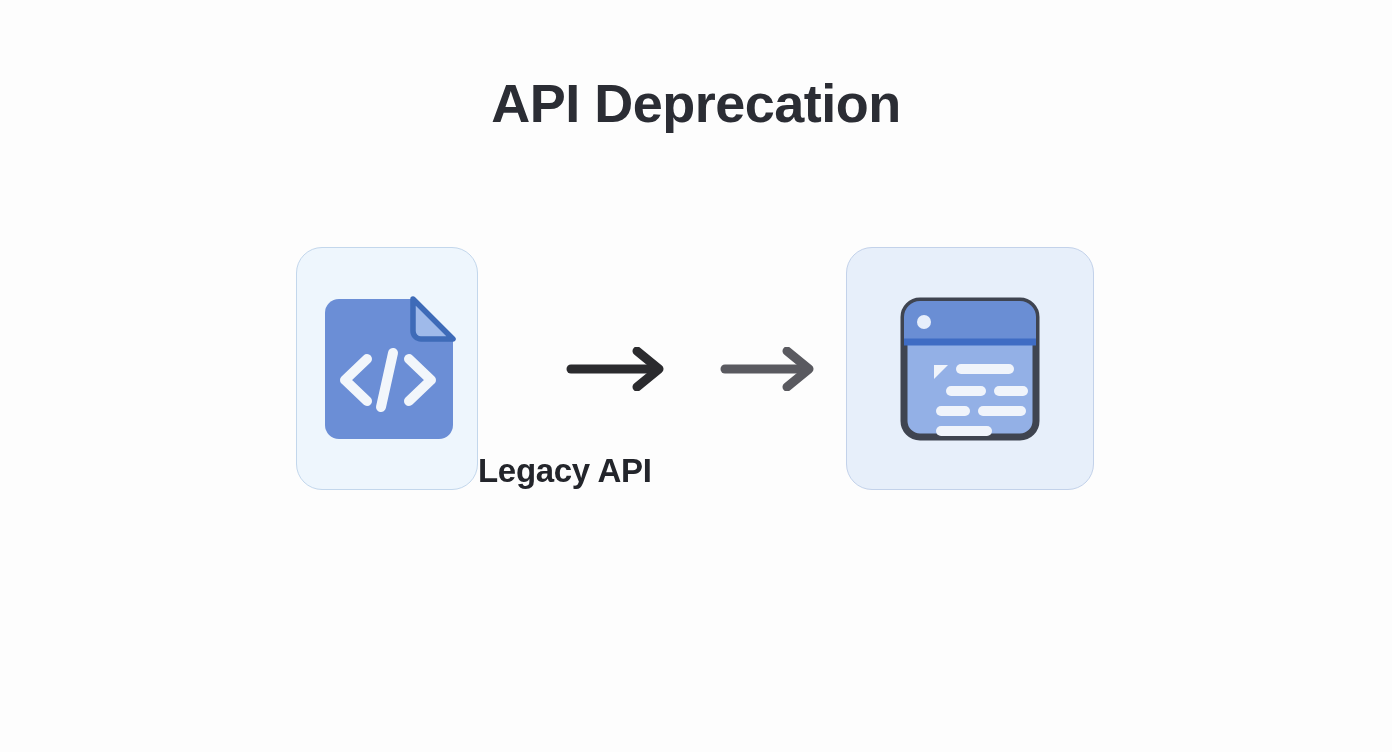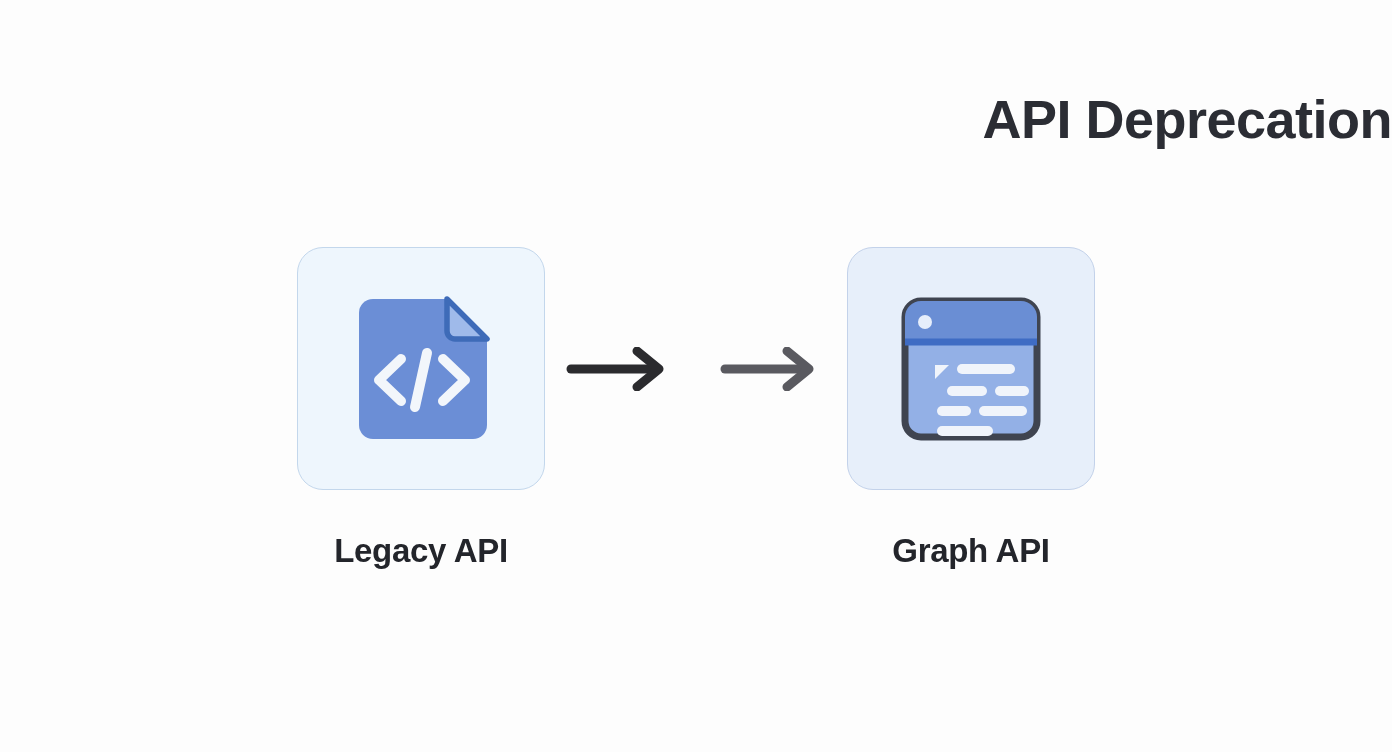--- a/index.html
+++ b/index.html
@@ -10,24 +10,24 @@
     width: 1392px;
     height: 752px;
     background: #fdfdfd;
     font-family: "Liberation Sans", sans-serif;
     overflow: hidden;
     position: relative;
   }
 
   .page-title {
     position: absolute;
-    top: 90px;
+    top: 74px;
     left: 0;
     width: 100%;
-    text-align: right;
+    text-align: center;
     font-size: 54px;
     font-weight: bold;
     letter-spacing: -0.5px;
     color: #2b2d34;
     line-height: 1.1;
   }
 
   .flow {
     position: absolute;
     top: 247px;
@@ -35,22 +35,22 @@
     width: 100%;
     display: flex;
     flex-direction: row;
     align-items: flex-start;
     justify-content: center;
   }
 
   .step {
     width: 250px;
     display: flex;
-    flex-direction: column;
-    align-items: center;
+    flex-direction: row;
+    align-items: flex-end;
   }
 
   .card {
     width: 248px;
     height: 243px;
     border-radius: 26px;
     box-sizing: border-box;
     display: flex;
     align-items: center;
     justify-content: center;
@@ -144,16 +144,15 @@
             <rect x="76" y="85" width="58" height="10" rx="5"></rect>
             <rect x="66" y="107" width="40" height="10" rx="5"></rect>
             <rect x="114" y="107" width="34" height="10" rx="5"></rect>
             <rect x="56" y="127" width="34" height="10" rx="5"></rect>
             <rect x="98" y="127" width="48" height="10" rx="5"></rect>
             <rect x="56" y="147" width="56" height="10" rx="5"></rect>
           </g>
         </svg>
       </span>
     </div>
-    <div class="step-label">Graph API</div>
   </div>
 
 </div>
 
 </body></html>

